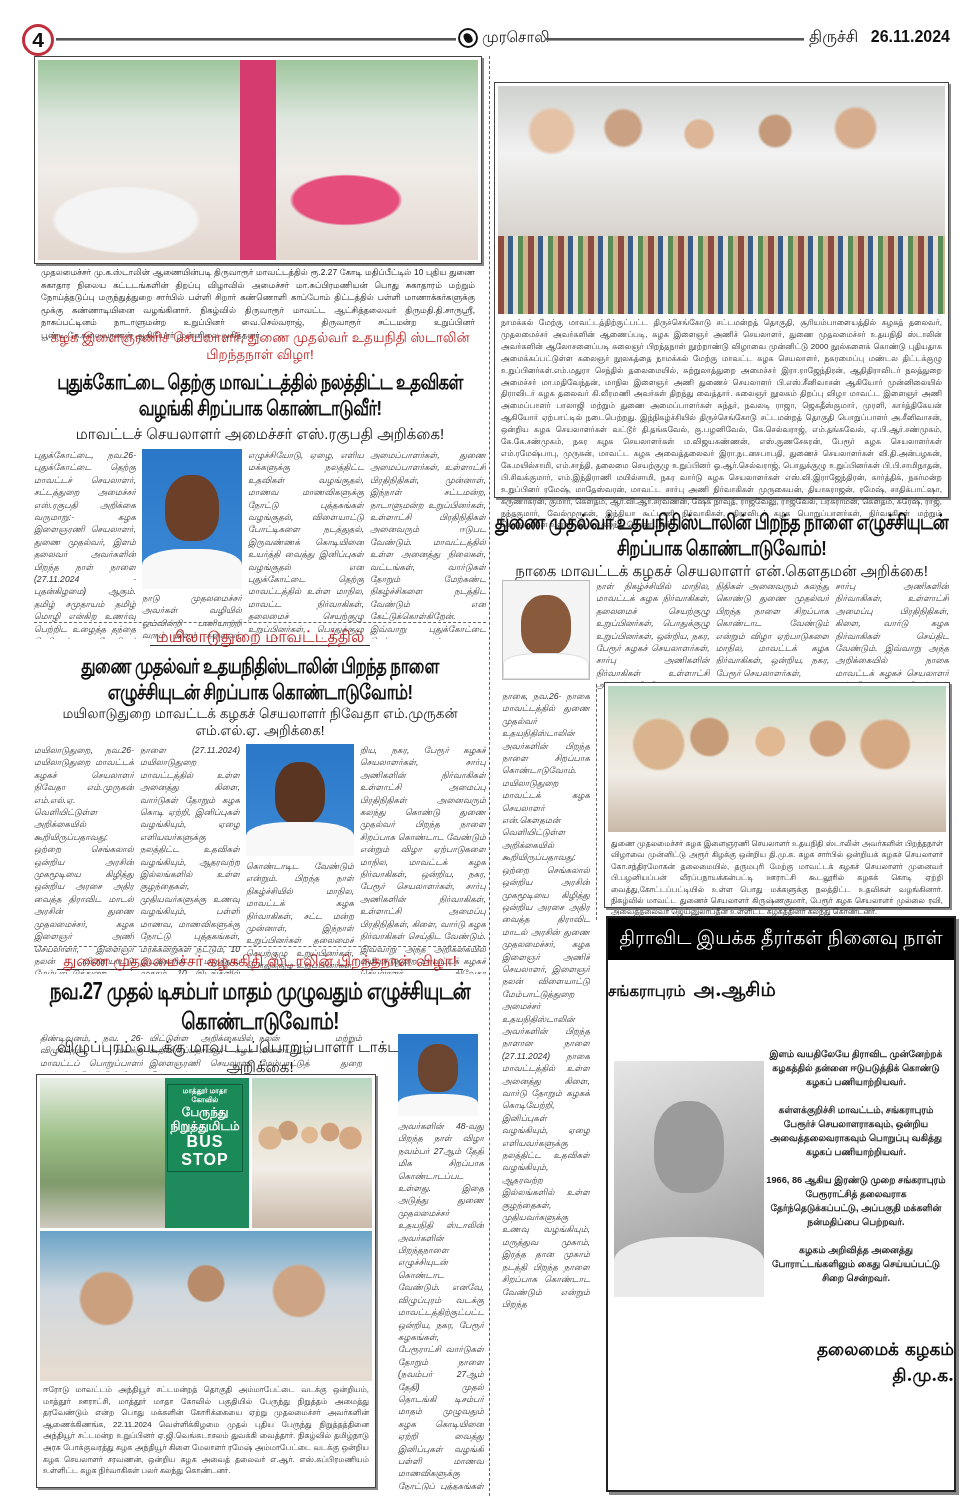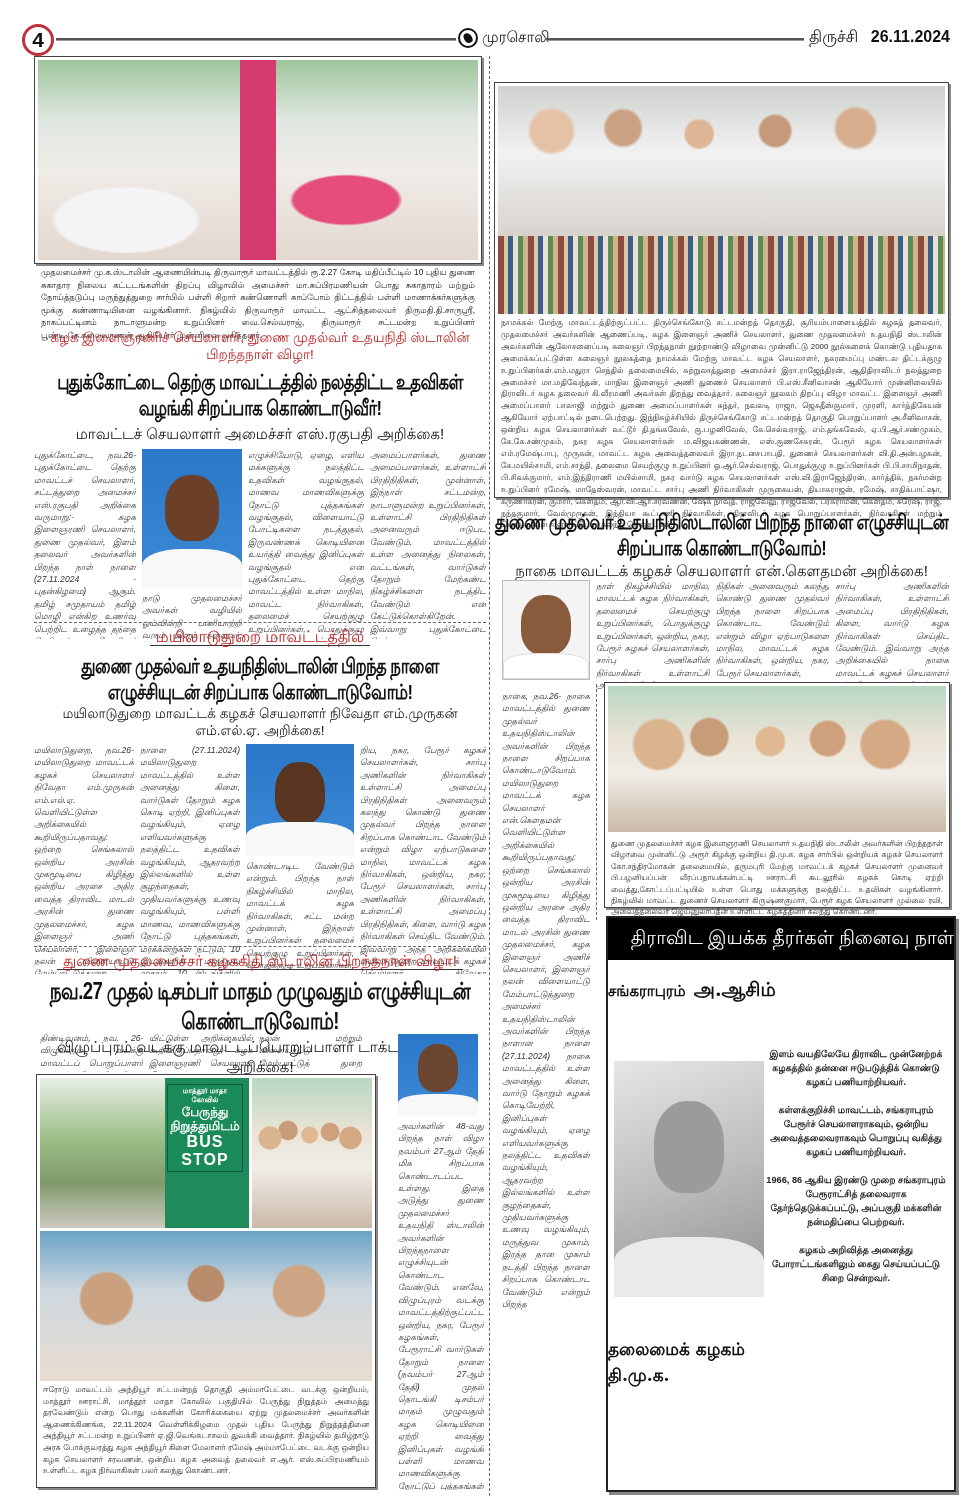--- a/index.html
+++ b/index.html
@@ -64,25 +64,25 @@
 
   .caption { font-size: 8.4px; line-height: 12.5px; color: #222; padding: 3px 6px; text-align: justify; }
   .kicker { text-align: center; font-size: 15px; color: #b91c1c; }
   .kicker.ul span { border-bottom: 1.5px solid #333; padding: 0 6px; }
   .headline { text-align: center; font-weight: bold; font-size: 20px; letter-spacing: -0.6px; transform: scaleY(1.25); transform-origin: center top; color: #111; }
   .subhead { text-align: center; font-size: 15px; color: #111; }
   .body-text { font-size: 8.6px; line-height: 12.4px; color: #333; text-align: justify; font-style: italic; }
   .cols { display: flex; gap: 6px; }
   .col { flex: 1; overflow: hidden; }
 
-  .memorial-banner { background: #000; color: #fff; text-align: right; font-size: 19px; padding: 9px 0; }
+  .memorial-banner { background: #000; color: #fff; text-align: center; font-size: 19px; padding: 9px 0; }
   .memorial-name { text-align: left; font-weight: bold; font-size: 15px; margin-top: 18px; }
   .memorial-date { text-align: center; font-weight: bold; font-size: 14px; margin-top: 4px; }
   .memorial-text { font-size: 9.2px; line-height: 14px; text-align: center; font-weight: bold; color: #222; }
-  .memorial-sign { font-family: "DejaVu Serif", serif; font-weight: bold; font-size: 17px; text-align: left; }
+  .memorial-sign { font-family: "DejaVu Serif", serif; font-weight: bold; font-size: 17px; text-align: right; }
 </style>
 </head>
 <body>
 
 <div class="abs page-num">4</div>
 <div class="abs rule" style="left:56px; top:38px; width:400px;"></div>
 <div class="abs logo">
   <span class="logo-mark"></span>
   <span>முரசொலி</span>
 </div>

